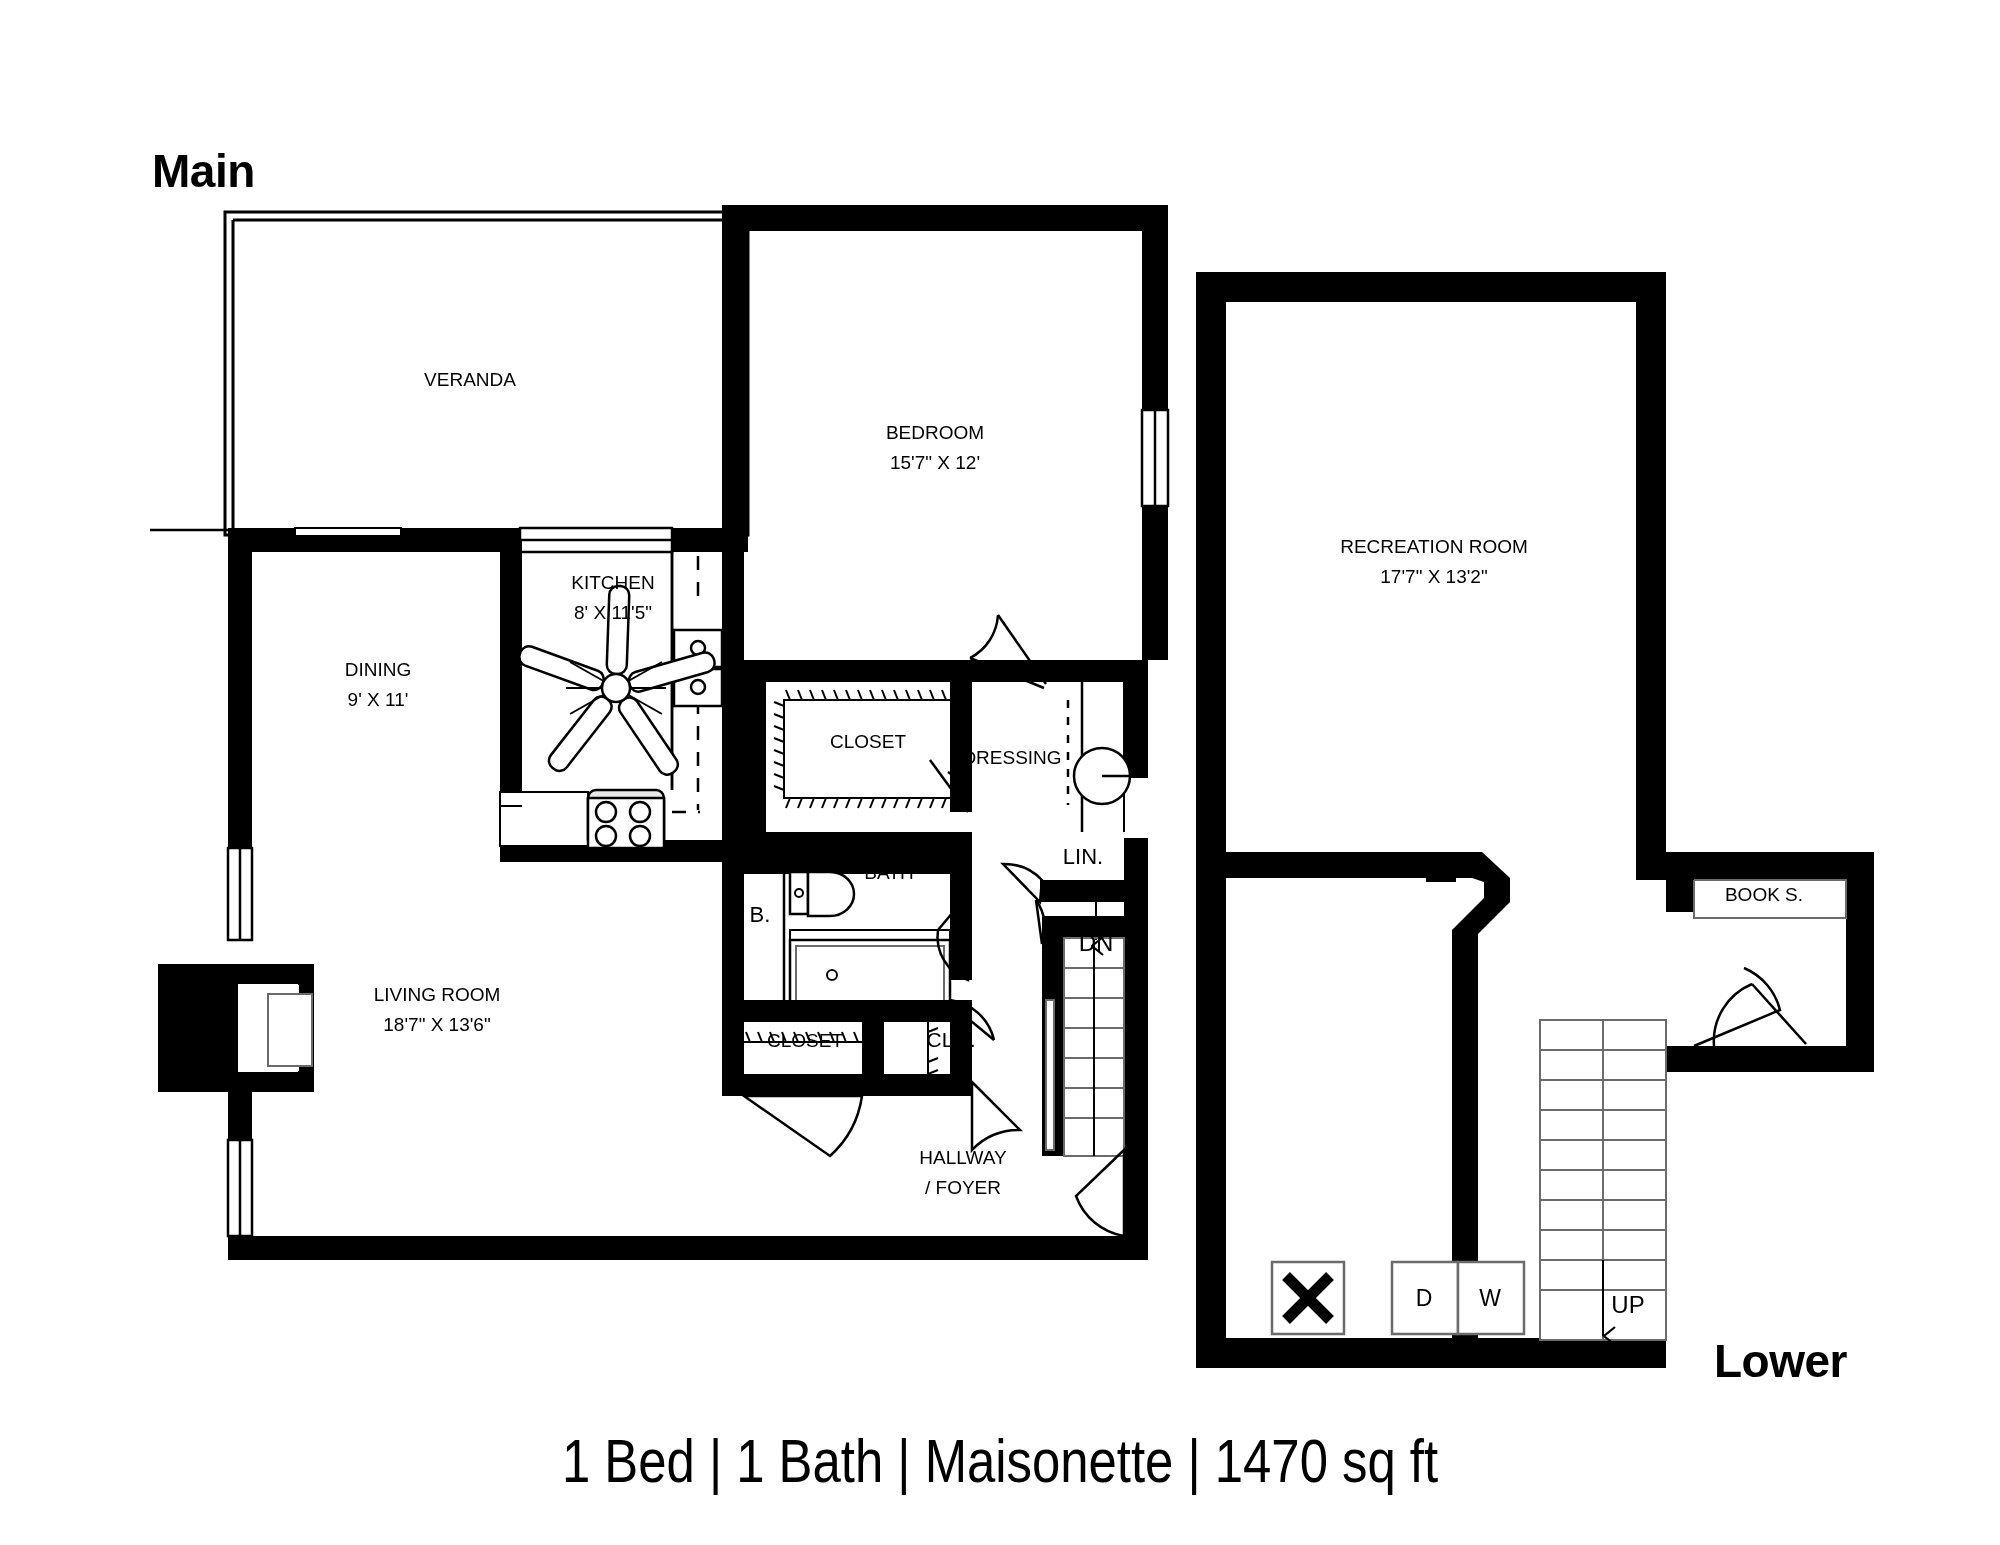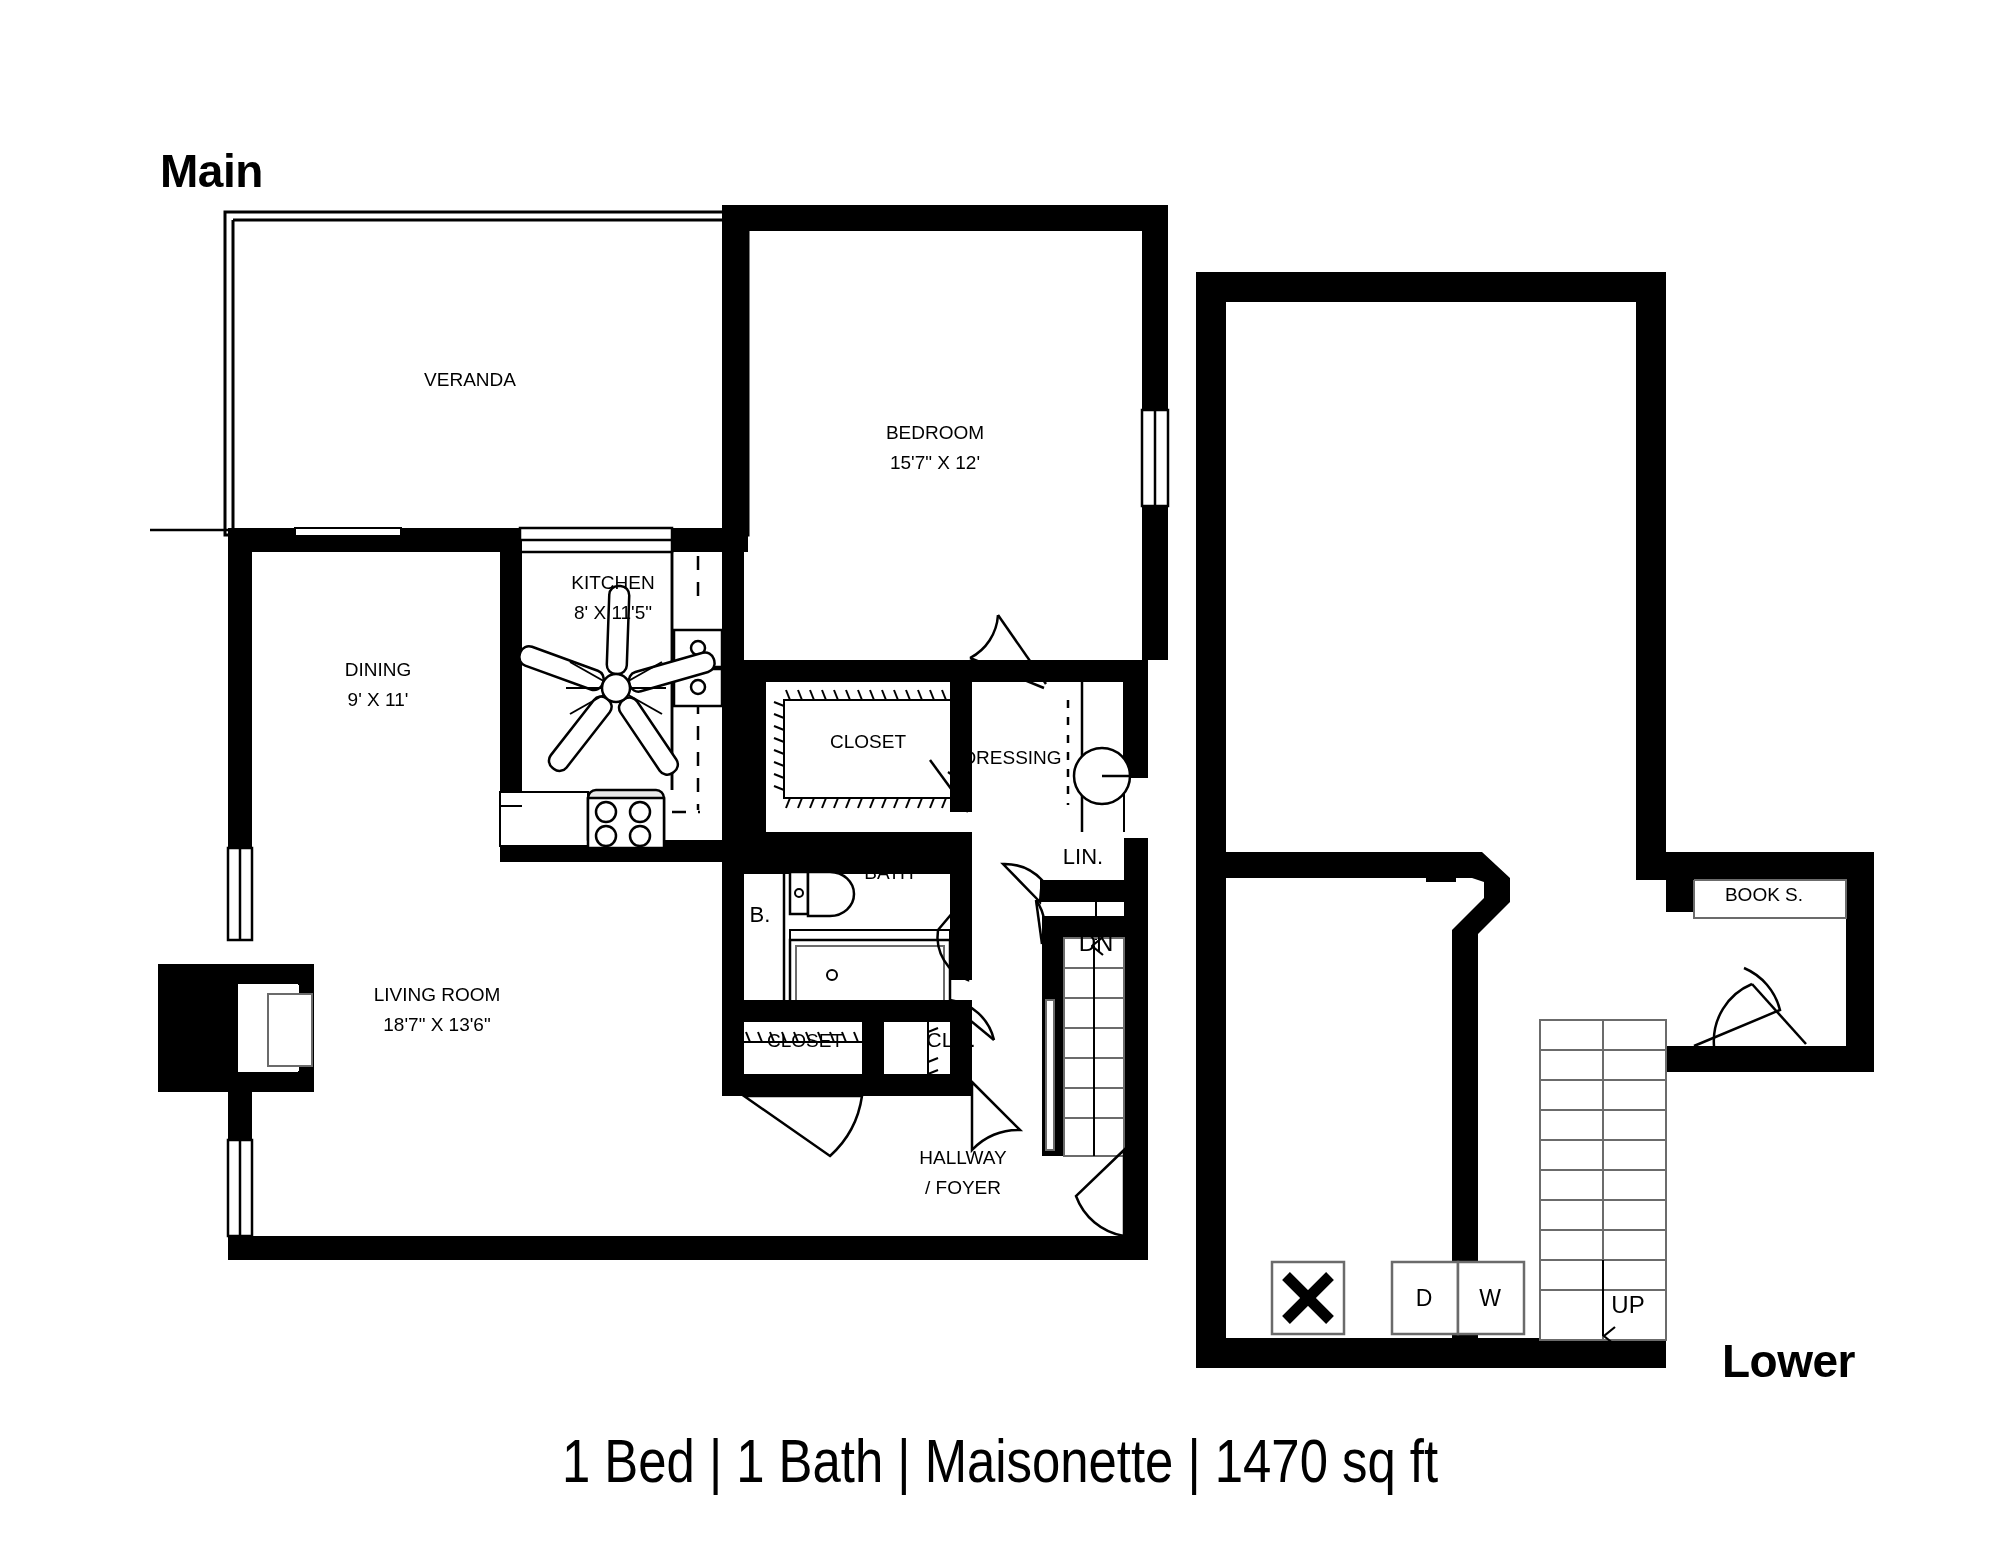--- a/index.html
+++ b/index.html
@@ -27,21 +27,20 @@
     height: 1545px;
     display: block;
   }
   .floor-title {
     position: absolute;
     font-weight: bold;
     font-size: 46px;
     color: #000;
     letter-spacing: -0.5px;
     white-space: nowrap;
-    margin-left: 8px;
   }
   #main-title { left: 152px; top: 144px; }
   #lower-title { left: 1714px; top: 1334px; }
 
   .caption {
     position: absolute;
     left: 0;
     top: 1425px;
     width: 2000px;
     text-align: center;
@@ -509,20 +508,24 @@
 
   <div class="room-label" style="left:963px; top:1143px;">
     <span>HALLWAY</span>
     <span class="dim">/ FOYER</span>
   </div>
 
   <div class="room-label" style="left:1096px; top:928px; font-size:24px;">
     <span>DN</span>
   </div>
 
+  <div class="room-label" style="left:1434px; top:532px;">
+    <span>RECREATION ROOM</span>
+    <span class="dim">17'7" X 13'2"</span>
+  </div>
 
 
   <div class="room-label" style="left:1764px; top:880px;">
     <span>BOOK S.</span>
   </div>
 
   <div class="room-label" style="left:1628px; top:1290px; font-size:24px;">
     <span>UP</span>
   </div>
 

